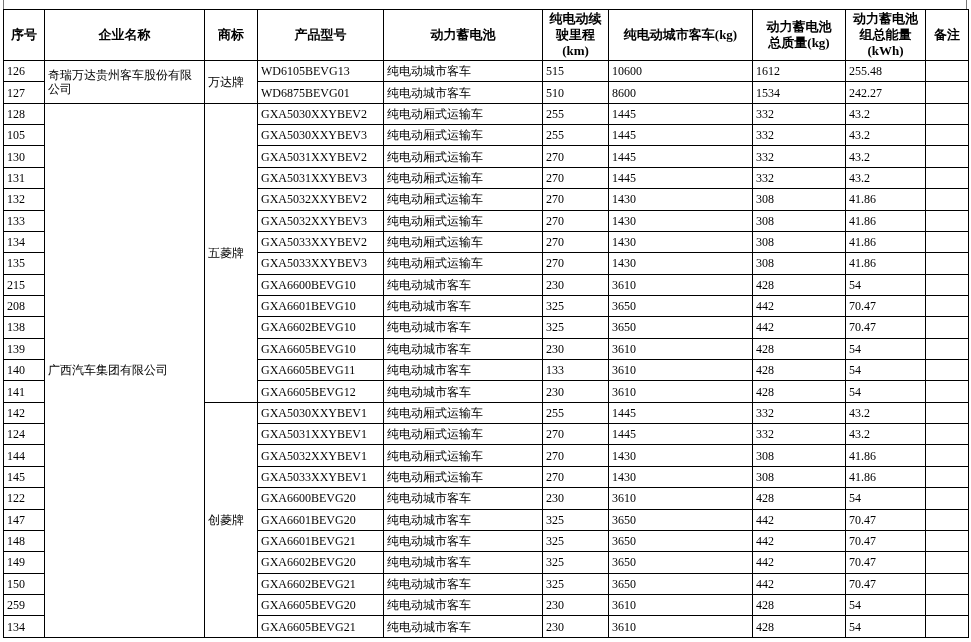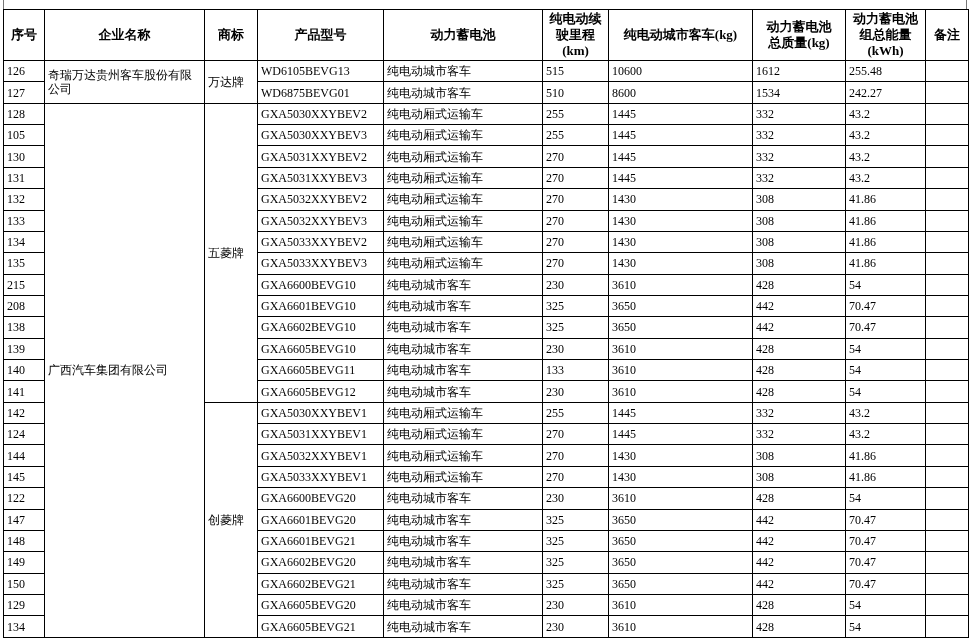--- a/index.html
+++ b/index.html
@@ -325,21 +325,21 @@
         <td class="c">150</td>
         <td>GXA6602BEVG21</td>
         <td>纯电动城市客车</td>
         <td>325</td>
         <td>3650</td>
         <td>442</td>
         <td>70.47</td>
         <td></td>
       </tr>
       <tr>
-        <td class="c">129</td>
+        <td class="c">259</td>
         <td>GXA6605BEVG20</td>
         <td>纯电动城市客车</td>
         <td>230</td>
         <td>3610</td>
         <td>428</td>
         <td>54</td>
         <td></td>
       </tr>
       <tr>
         <td class="c">134</td>

